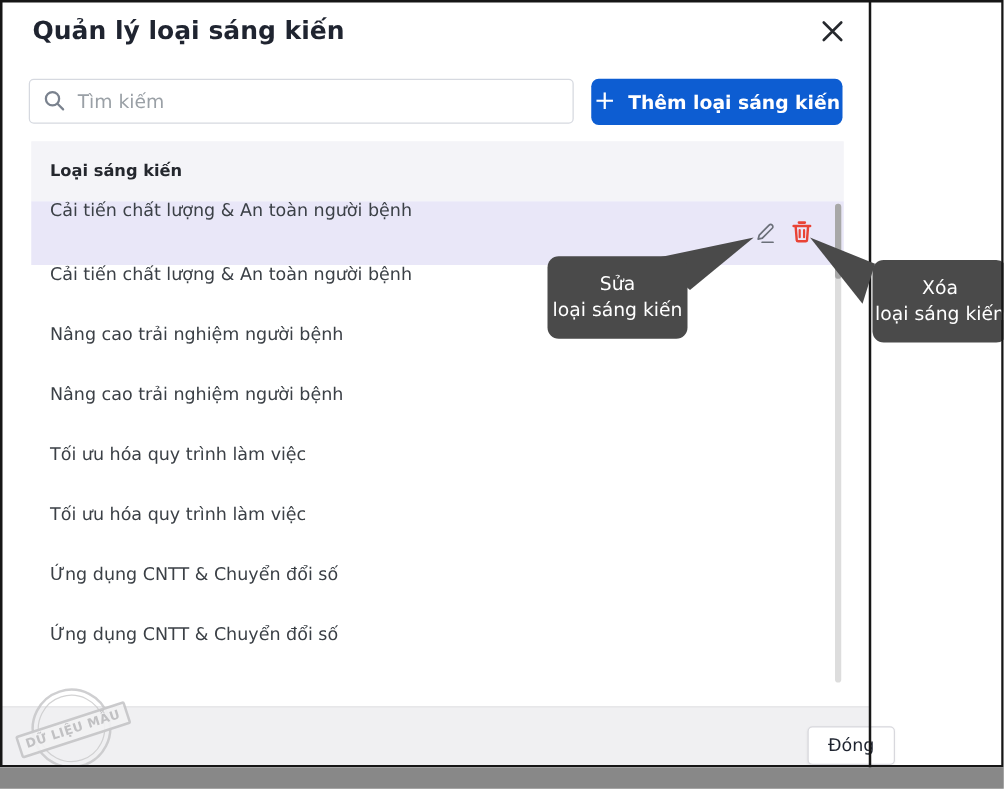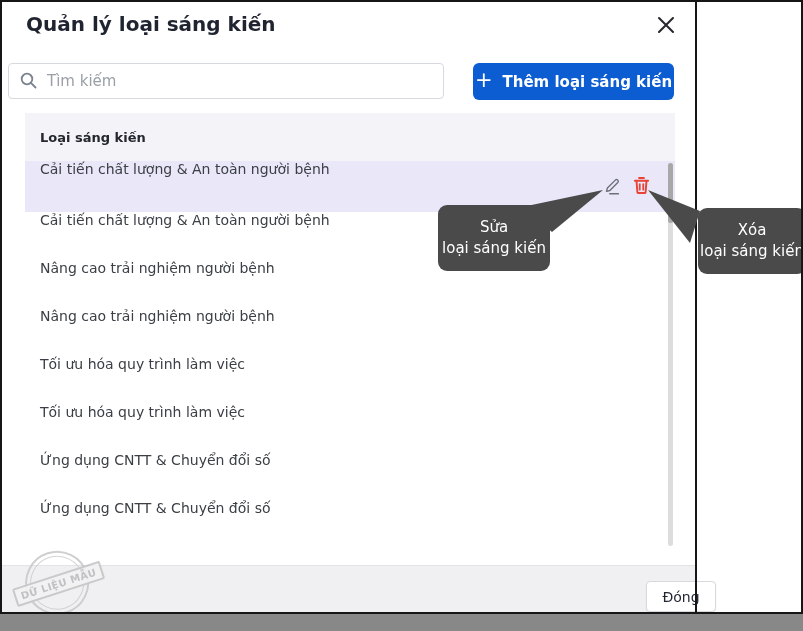--- a/index.html
+++ b/index.html
@@ -4,21 +4,21 @@
 <style>
   * { margin:0; padding:0; box-sizing:border-box; }
   body { background:#888; font-family:"DejaVu Sans","Liberation Sans",sans-serif; }
   .canvas { position:relative; width:803px; height:614px; background:#fff; overflow:hidden; }
   .frame { position:absolute; inset:0; border:2px solid #161616; z-index:50; pointer-events:none; }
   .modal-edge { position:absolute; left:695px; top:0; width:2px; height:631px; background:#161616; z-index:6; }
 
   .modal-title { position:absolute; left:26px; top:12px; font-size:20px; font-weight:700; color:#1f2430; }
   .close-btn { position:absolute; left:650px; top:10px; width:32px; height:32px; background:none; border:none; cursor:pointer; display:flex; align-items:center; justify-content:center; }
 
-  .search-wrap { position:absolute; left:8px; top:63px; width:436px; height:36px; }
+  .search-wrap { position:absolute; left:23px; top:63px; width:436px; height:36px; }
   .search-wrap svg { position:absolute; left:12px; top:9px; }
   .search-input { width:100%; height:100%; border:1px solid #d6d9e0; border-radius:4px; padding:0 10px 0 38px; font-size:15px; color:#3c4043; font-family:inherit; outline:none; background:#fff; }
   .search-input::placeholder { color:#9aa0a6; }
 
   .add-btn { position:absolute; left:473px; top:63px; width:201px; height:37px; background:#0d5dd2; border:none; border-radius:6px; color:#fff; display:flex; align-items:center; justify-content:center; gap:10px; cursor:pointer; font-family:inherit; }
   .add-btn .plus { font-size:21px; font-weight:400; line-height:1; margin-top:-2px; }
   .add-btn .lbl { font-size:15px; font-weight:700; }
 
   .thead { position:absolute; left:25px; top:113px; width:650px; height:48px; background:#f4f4f8; display:flex; align-items:center; padding-left:15px; font-size:13px; font-weight:700; color:#24272e; }
   .row { position:absolute; left:25px; width:650px; height:48px; background:#fff; display:flex; align-items:flex-start; padding-left:15px; font-size:14px; color:#3b4046; cursor:pointer; }

